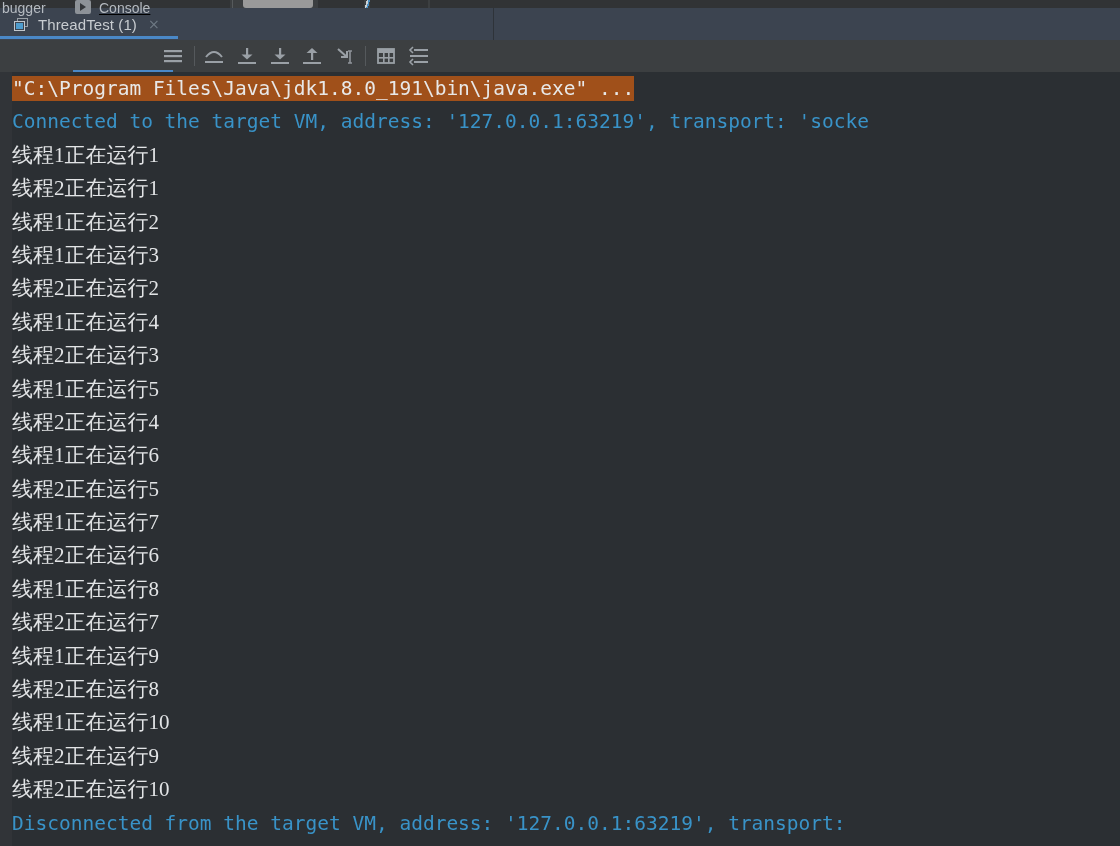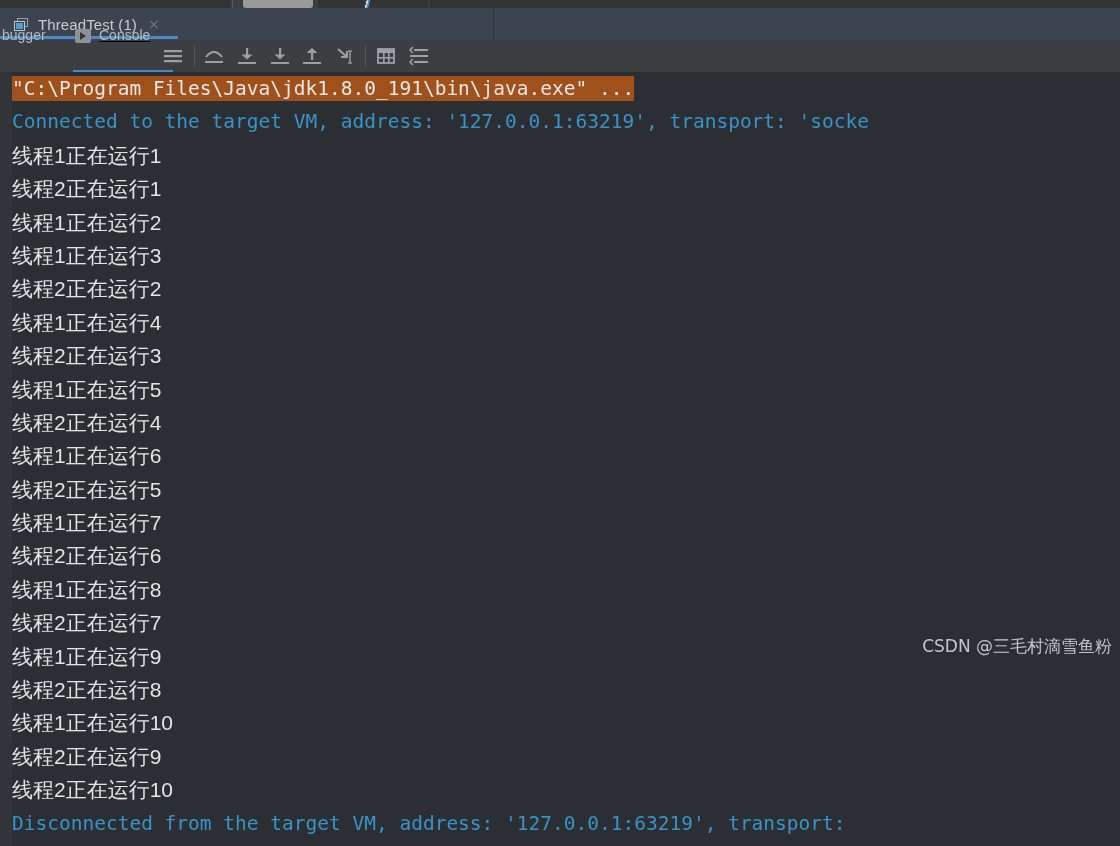--- a/index.html
+++ b/index.html
@@ -126,23 +126,23 @@
 
   
   .toolbar {
     position: absolute;
     left: 0; top: 40px;
     width: 1120px; height: 32px;
     background: #3c3f41;
   }
   .tool-tab {
     position: absolute;
-    top: 11px; height: 32px;
+    top: 0; height: 32px;
     display: flex;
-    align-items: flex-end;
+    align-items: flex-start;
     box-sizing: border-box;
   }
   .tool-tab-label {
     font-size: 14px;
     color: #b5bac0;
     white-space: nowrap;
   }
   .tool-tab-underline {
     position: absolute;
     height: 2px;
@@ -212,21 +212,21 @@
   }
   .cline.cmd span.hl {
     background: #a0501a;
     padding: 1px 0;
   }
   .cline.sys {
     color: #3993c8;
   }
   .cline.out {
     color: #e2e4e6;
-    font-family: Liberation Sans, sans-serif;
+    font-family: Liberation Serif, serif;
     font-size: 21px;
   }
 
   
   .watermark {
     position: absolute;
     right: 8px;
     bottom: 8px;
     font-size: 17px;
     color: #cfd3d6;
@@ -343,15 +343,14 @@
       <path d="M6 3 L3 6 L6 9" stroke="#9aa0a6" stroke-width="1.6" fill="none"></path>
       <path d="M6 15 L3 18 L6 21" stroke="#9aa0a6" stroke-width="1.6" fill="none"></path>
     </svg>
   </div>
 
   <div class="console">
     <div class="console-gutter"></div>
     <div class="console-lines" id="console-lines"><div class="cline cmd"><span class="hl">"C:\Program Files\Java\jdk1.8.0_191\bin\java.exe" ...</span></div><div class="cline sys">Connected to the target VM, address: '127.0.0.1:63219', transport: 'socke</div><div class="cline out">线程1正在运行1</div><div class="cline out">线程2正在运行1</div><div class="cline out">线程1正在运行2</div><div class="cline out">线程1正在运行3</div><div class="cline out">线程2正在运行2</div><div class="cline out">线程1正在运行4</div><div class="cline out">线程2正在运行3</div><div class="cline out">线程1正在运行5</div><div class="cline out">线程2正在运行4</div><div class="cline out">线程1正在运行6</div><div class="cline out">线程2正在运行5</div><div class="cline out">线程1正在运行7</div><div class="cline out">线程2正在运行6</div><div class="cline out">线程1正在运行8</div><div class="cline out">线程2正在运行7</div><div class="cline out">线程1正在运行9</div><div class="cline out">线程2正在运行8</div><div class="cline out">线程1正在运行10</div><div class="cline out">线程2正在运行9</div><div class="cline out">线程2正在运行10</div><div class="cline sys">Disconnected from the target VM, address: '127.0.0.1:63219', transport:</div></div>
   </div>
 
-  <div class="watermark">CSDN @三毛村滴雪鱼粉</div>
 
 </div>
 
 </body></html>

